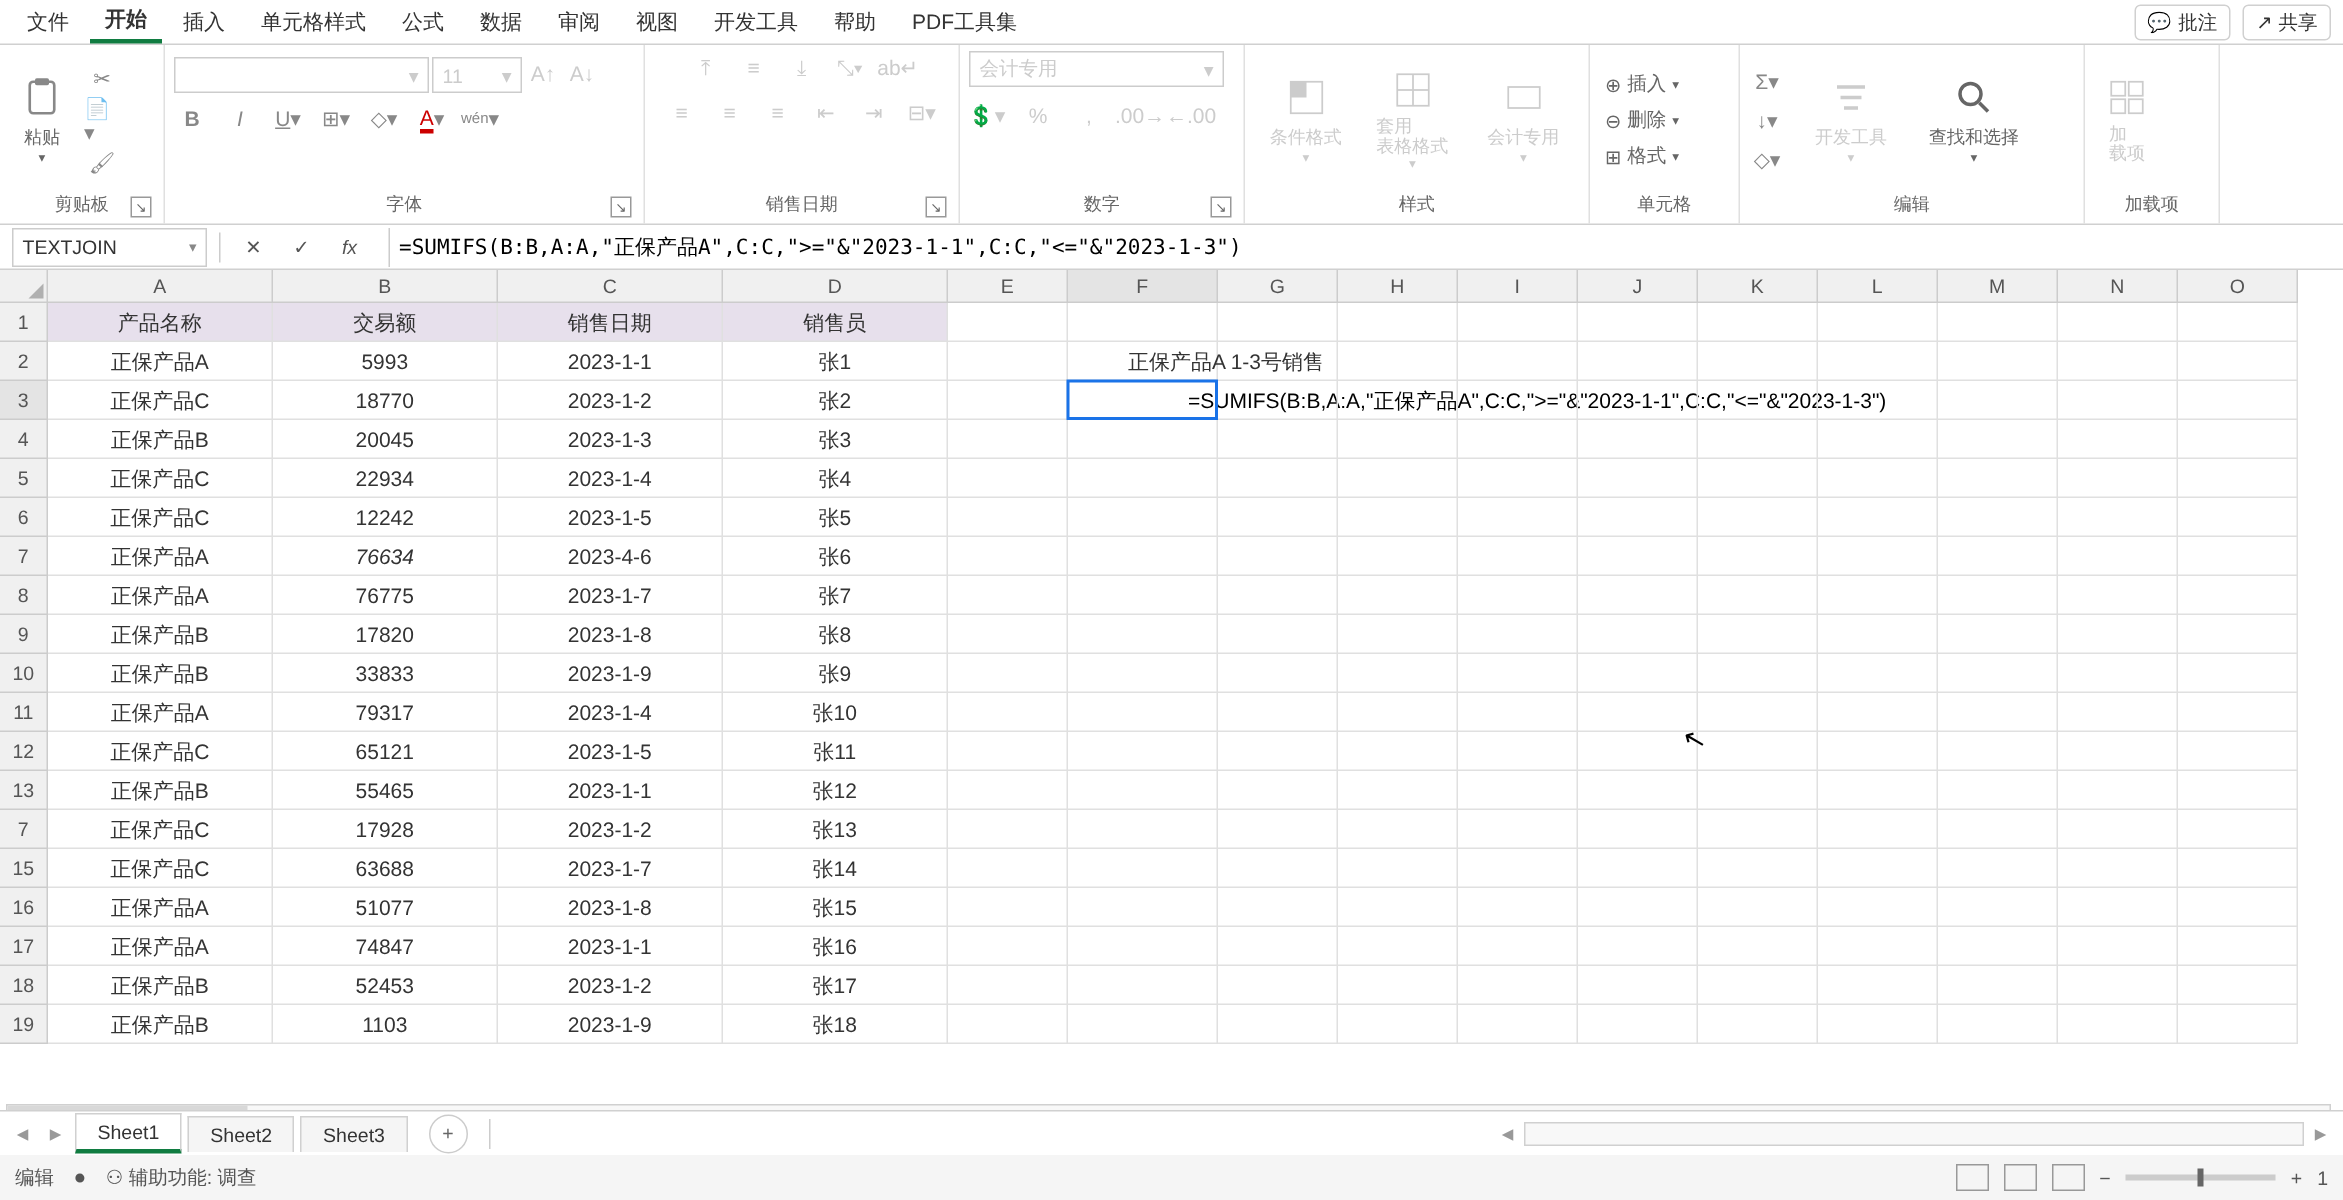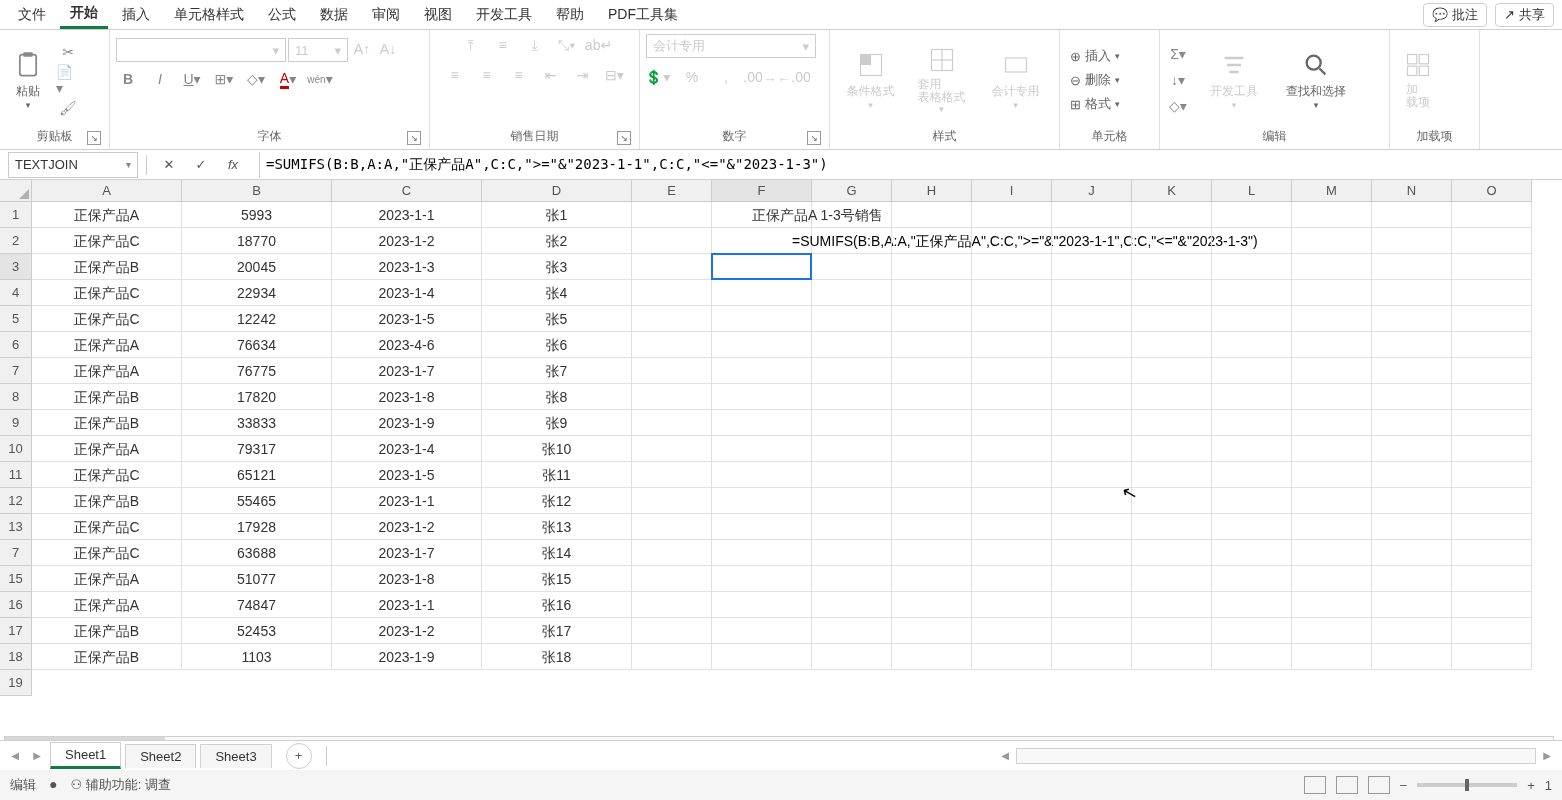--- a/index.html
+++ b/index.html
@@ -365,20 +365,37 @@
       <div class="row-header">13</div>
       <div class="row-header">7</div>
       <div class="row-header">15</div>
       <div class="row-header">16</div>
       <div class="row-header">17</div>
       <div class="row-header">18</div>
       <div class="row-header">19</div>
     </div>
   <div class="cells" id="cells">
       <div class="cell-row">
+        <div class="cell hdr-cell" style="width: 150px;">产品名称</div>
+        <div class="cell hdr-cell" style="width: 150px;">交易额</div>
+        <div class="cell hdr-cell" style="width: 150px;">销售日期</div>
+        <div class="cell hdr-cell" style="width: 150px;">销售员</div>
+        <div class="cell" style="width: 80px;"></div>
+        <div class="cell" style="width: 100px;"></div>
+        <div class="cell" style="width: 80px;"></div>
+        <div class="cell" style="width: 80px;"></div>
+        <div class="cell" style="width: 80px;"></div>
+        <div class="cell" style="width: 80px;"></div>
+        <div class="cell" style="width: 80px;"></div>
+        <div class="cell" style="width: 80px;"></div>
+        <div class="cell" style="width: 80px;"></div>
+        <div class="cell" style="width: 80px;"></div>
+        <div class="cell" style="width: 80px;"></div>
+      </div>
+      <div class="cell-row">
         <div class="cell" style="width: 150px;">正保产品A</div>
         <div class="cell" style="width: 150px;">5993</div>
         <div class="cell" style="width: 150px;">2023-1-1</div>
         <div class="cell" style="width: 150px;">张1</div>
         <div class="cell" style="width: 80px;"></div>
         <div class="cell info-text" style="width: 100px; overflow: visible;">正保产品A  1-3号销售</div>
         <div class="cell" style="width: 80px;"></div>
         <div class="cell" style="width: 80px;"></div>
         <div class="cell" style="width: 80px;"></div>
         <div class="cell" style="width: 80px;"></div>
@@ -451,21 +468,21 @@
         <div class="cell" style="width: 80px;"></div>
         <div class="cell" style="width: 80px;"></div>
         <div class="cell" style="width: 80px;"></div>
         <div class="cell" style="width: 80px;"></div>
         <div class="cell" style="width: 80px;"></div>
         <div class="cell" style="width: 80px;"></div>
         <div class="cell" style="width: 80px;"></div>
       </div>
       <div class="cell-row">
         <div class="cell" style="width: 150px;">正保产品A</div>
-        <div class="cell" style="width: 150px;">76634</div>
+        <div class="cell" style="width: 150px; font-style: italic;">76634</div>
         <div class="cell" style="width: 150px;">2023-4-6</div>
         <div class="cell" style="width: 150px;">张6</div>
         <div class="cell" style="width: 80px;"></div>
         <div class="cell" style="width: 100px;"></div>
         <div class="cell" style="width: 80px;"></div>
         <div class="cell" style="width: 80px;"></div>
         <div class="cell" style="width: 80px;"></div>
         <div class="cell" style="width: 80px;"></div>
         <div class="cell" style="width: 80px;"></div>
         <div class="cell" style="width: 80px;"></div>

